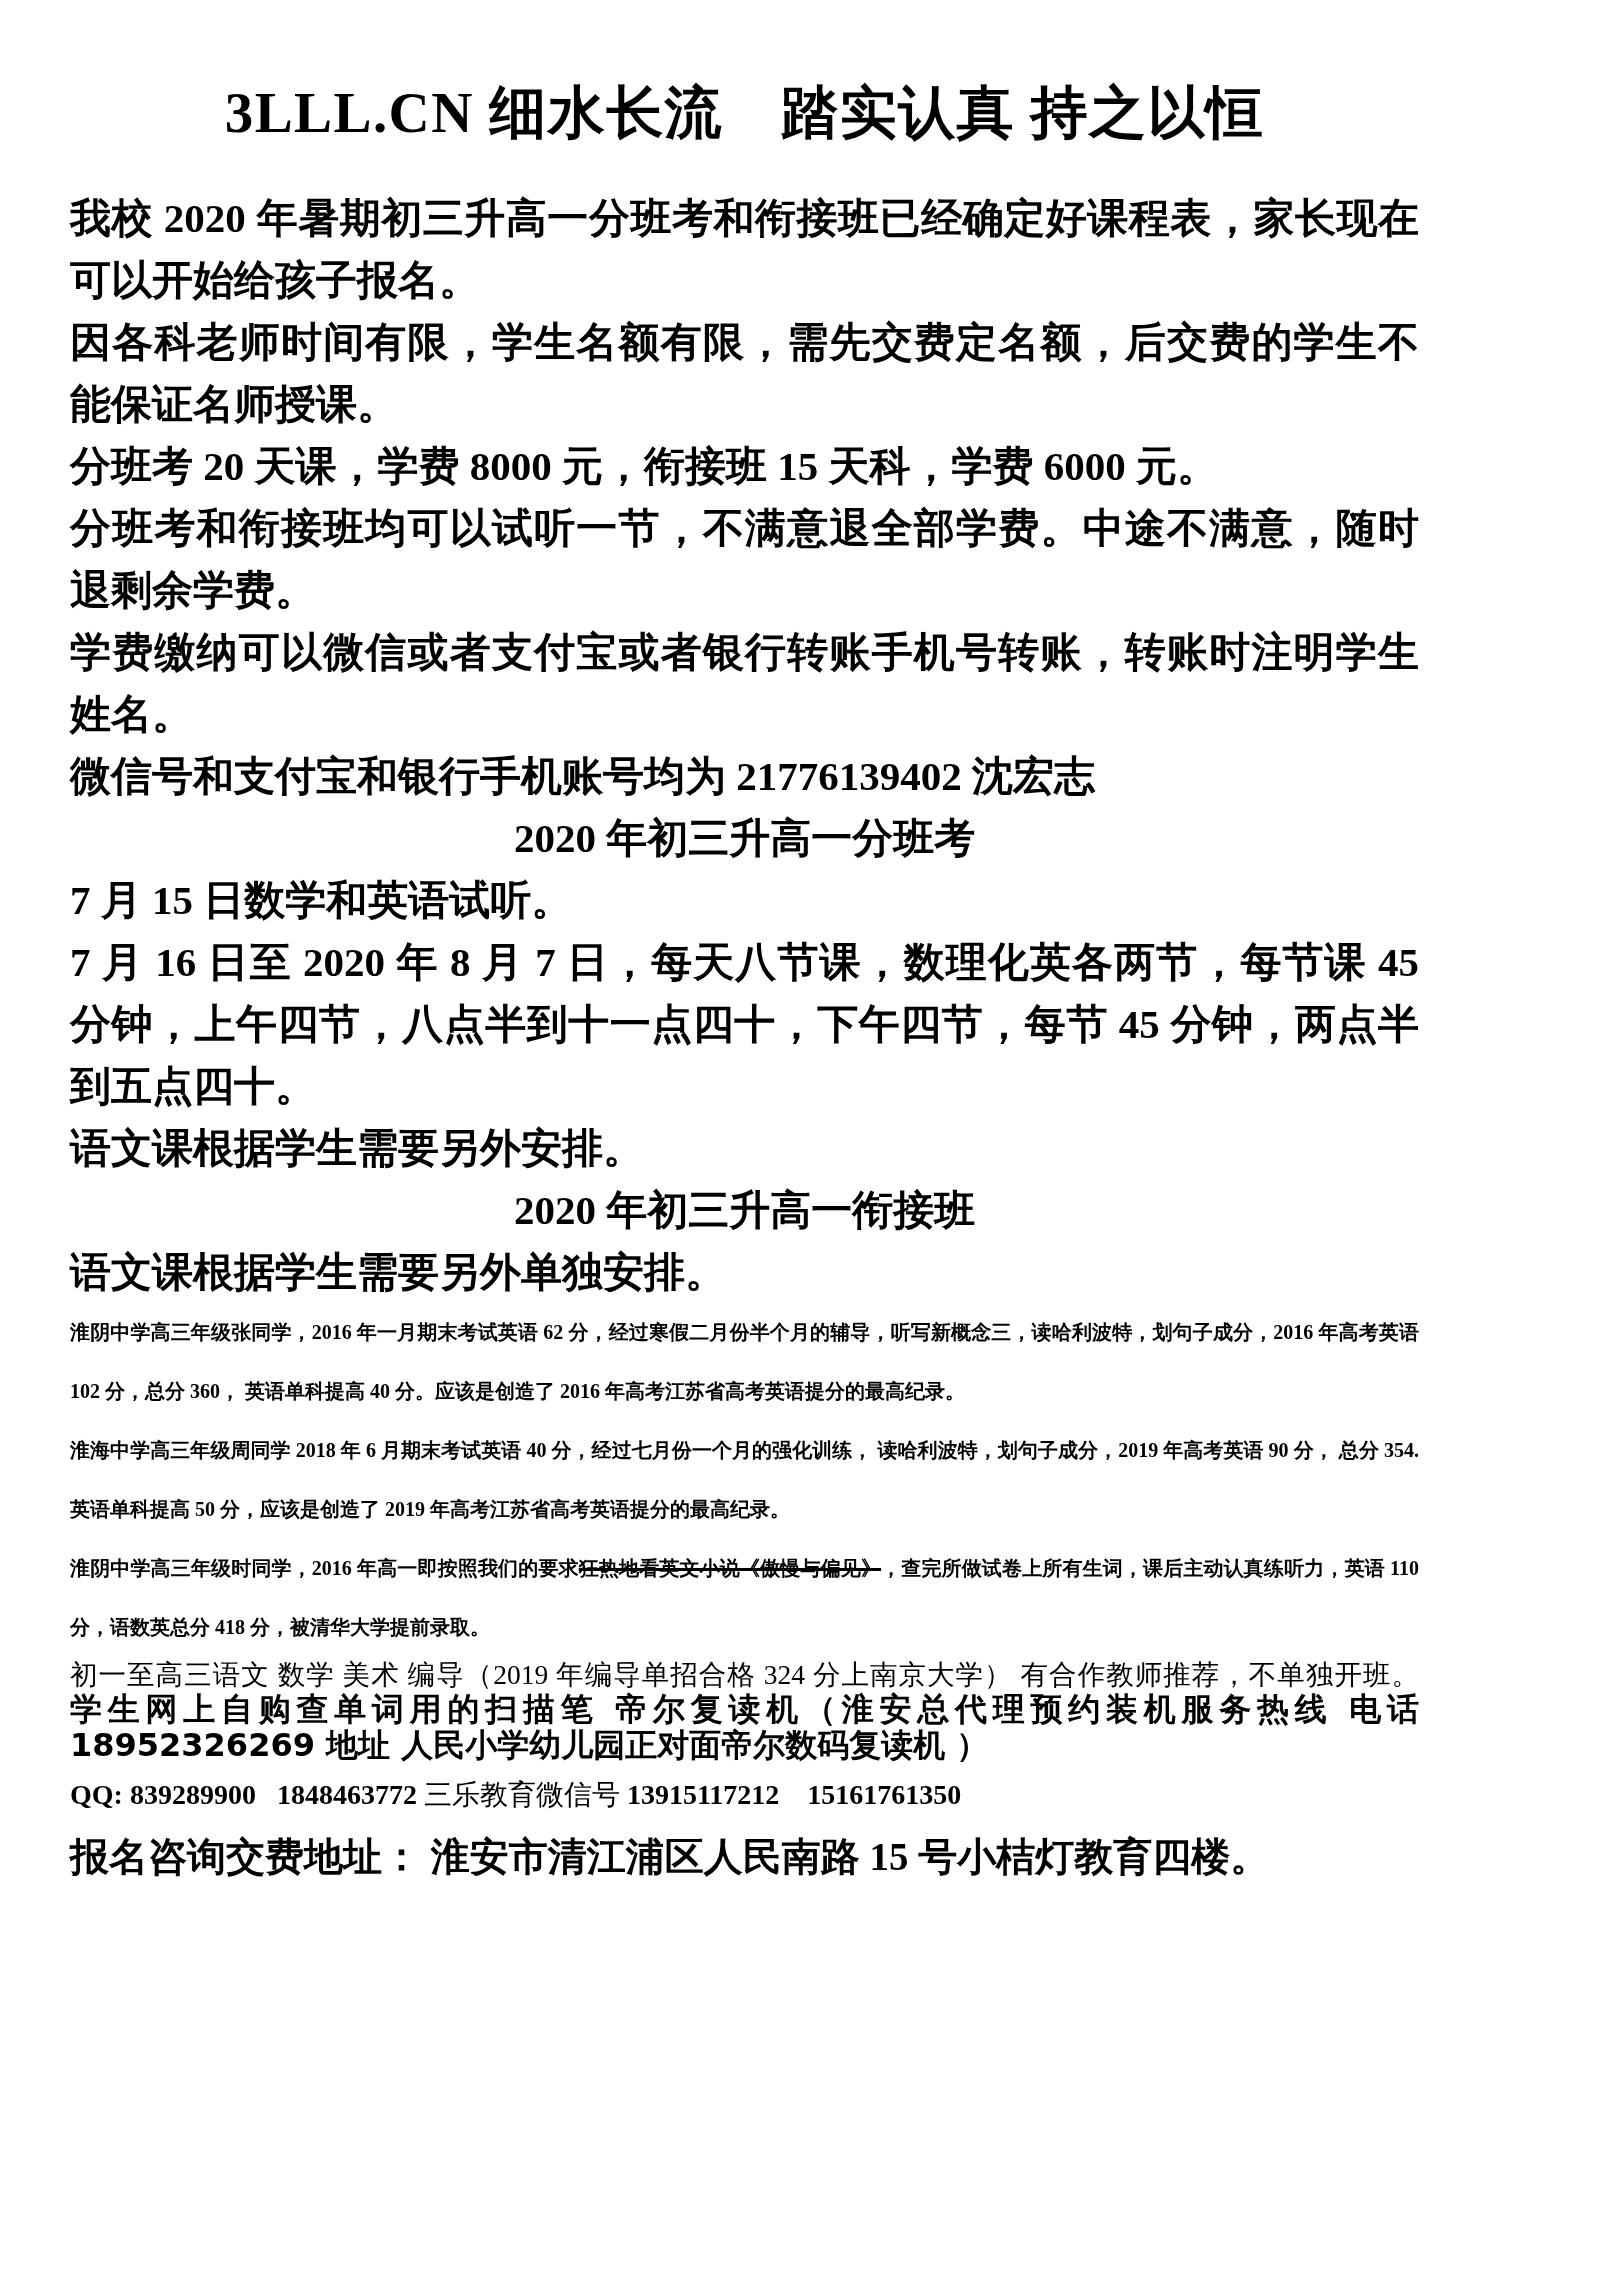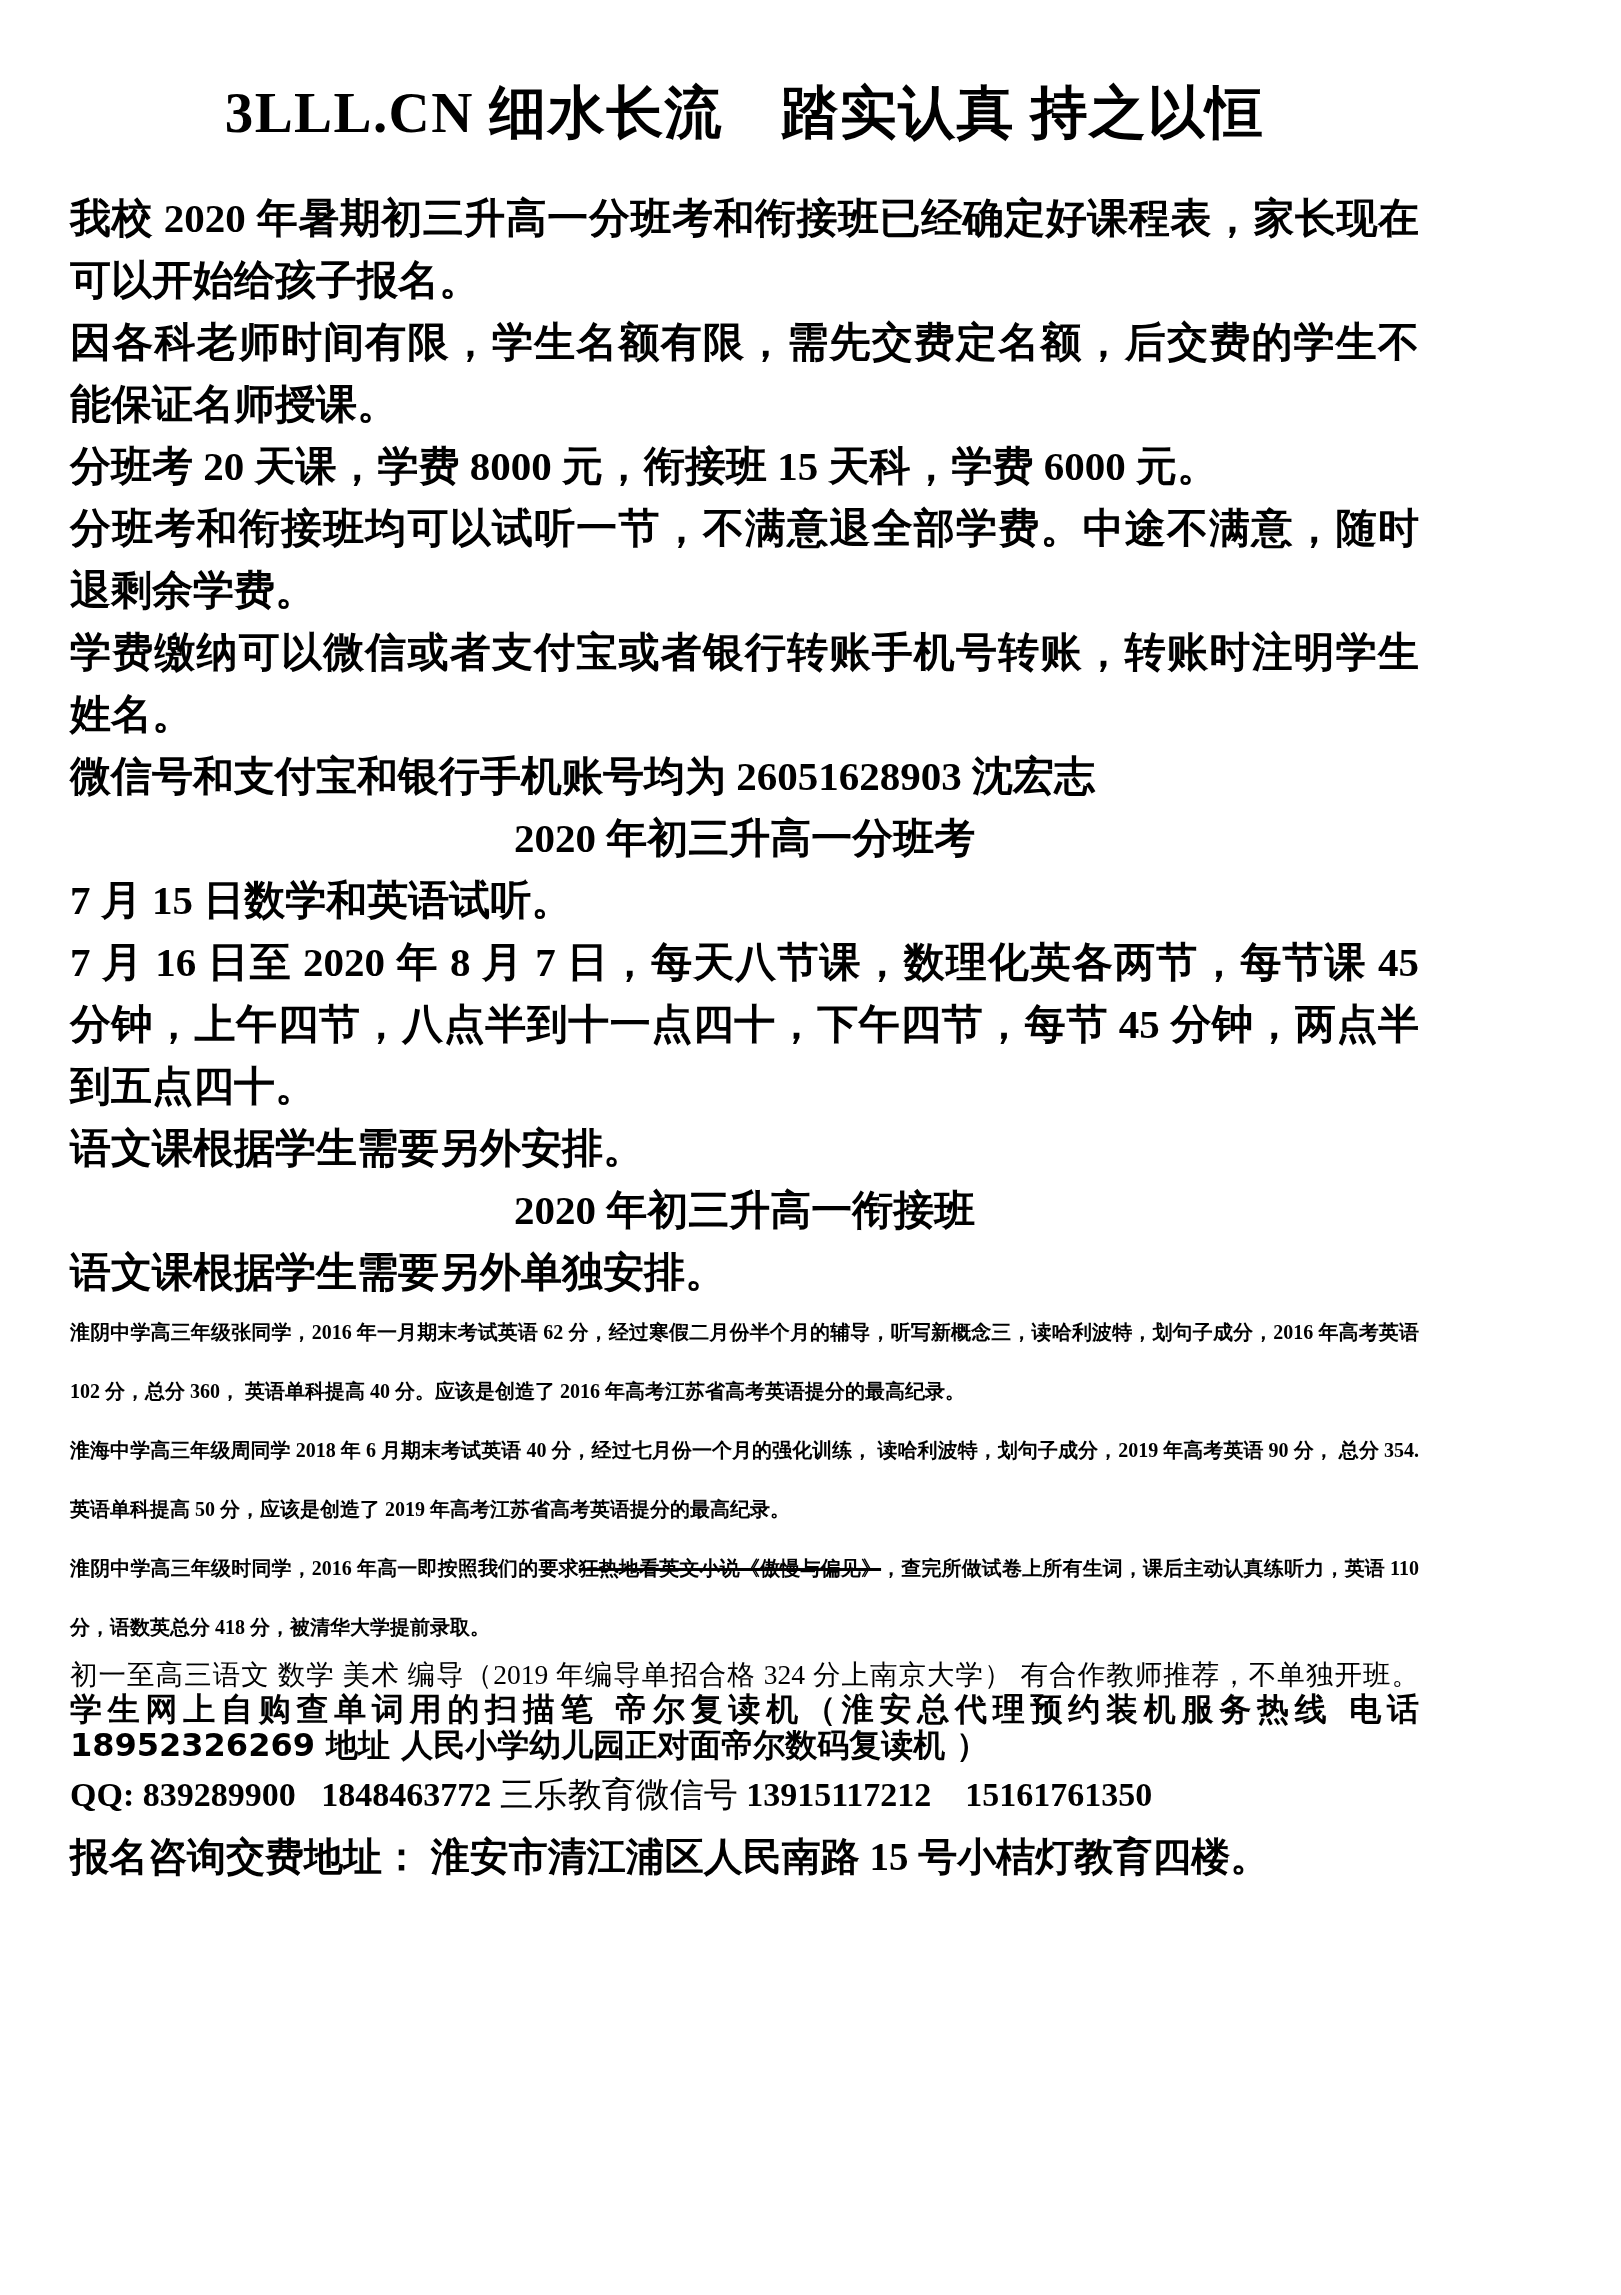--- a/index.html
+++ b/index.html
@@ -51,21 +51,21 @@
     font-weight: normal;
     text-align: justify;
     white-space: pre-wrap;
   }
   .highlight {
     font-family: "DejaVu Sans", "Liberation Sans", sans-serif;
     font-size: 32px;
     font-weight: bold;
   }
   .contact-line {
-    font-size: 34px;
+    font-size: 28px;
     line-height: 61px;
     white-space: pre-wrap;
   }
   .bold-seg { font-weight: bold; }
   .med-seg { font-weight: normal; }
   .address-line {
     font-size: 39px;
     line-height: 64px;
     font-weight: bold;
     white-space: pre-wrap;
@@ -76,21 +76,21 @@
 
 <div class="page">
 
   <h1 class="title">3LLL.CN 细水长流　踏实认真 持之以恒</h1>
 
   <p class="body-par">我校 2020 年暑期初三升高一分班考和衔接班已经确定好课程表，家长现在可以开始给孩子报名。</p>
   <p class="body-par">因各科老师时间有限，学生名额有限，需先交费定名额，后交费的学生不能保证名师授课。</p>
   <p class="body-par">分班考 20 天课，学费 8000 元，衔接班 15 天科，学费 6000 元。</p>
   <p class="body-par">分班考和衔接班均可以试听一节，不满意退全部学费。中途不满意，随时退剩余学费。</p>
   <p class="body-par">学费缴纳可以微信或者支付宝或者银行转账手机号转账，转账时注明学生姓名。</p>
-  <p class="body-par">微信号和支付宝和银行手机账号均为 26051628903 沈宏志</p>
+  <p class="body-par">微信号和支付宝和银行手机账号均为 21776139402 沈宏志</p>
 
   <p class="body-par center">2020 年初三升高一分班考</p>
   <p class="body-par">7 月 15 日数学和英语试听。</p>
   <p class="body-par">7 月 16 日至 2020 年 8 月 7 日，每天八节课，数理化英各两节，每节课 45 分钟，上午四节，八点半到十一点四十，下午四节，每节 45 分钟，两点半到五点四十。</p>
   <p class="body-par">语文课根据学生需要另外安排。</p>
 
   <p class="body-par center">2020 年初三升高一衔接班</p>
   <p class="body-par">语文课根据学生需要另外单独安排。</p>
 
 

